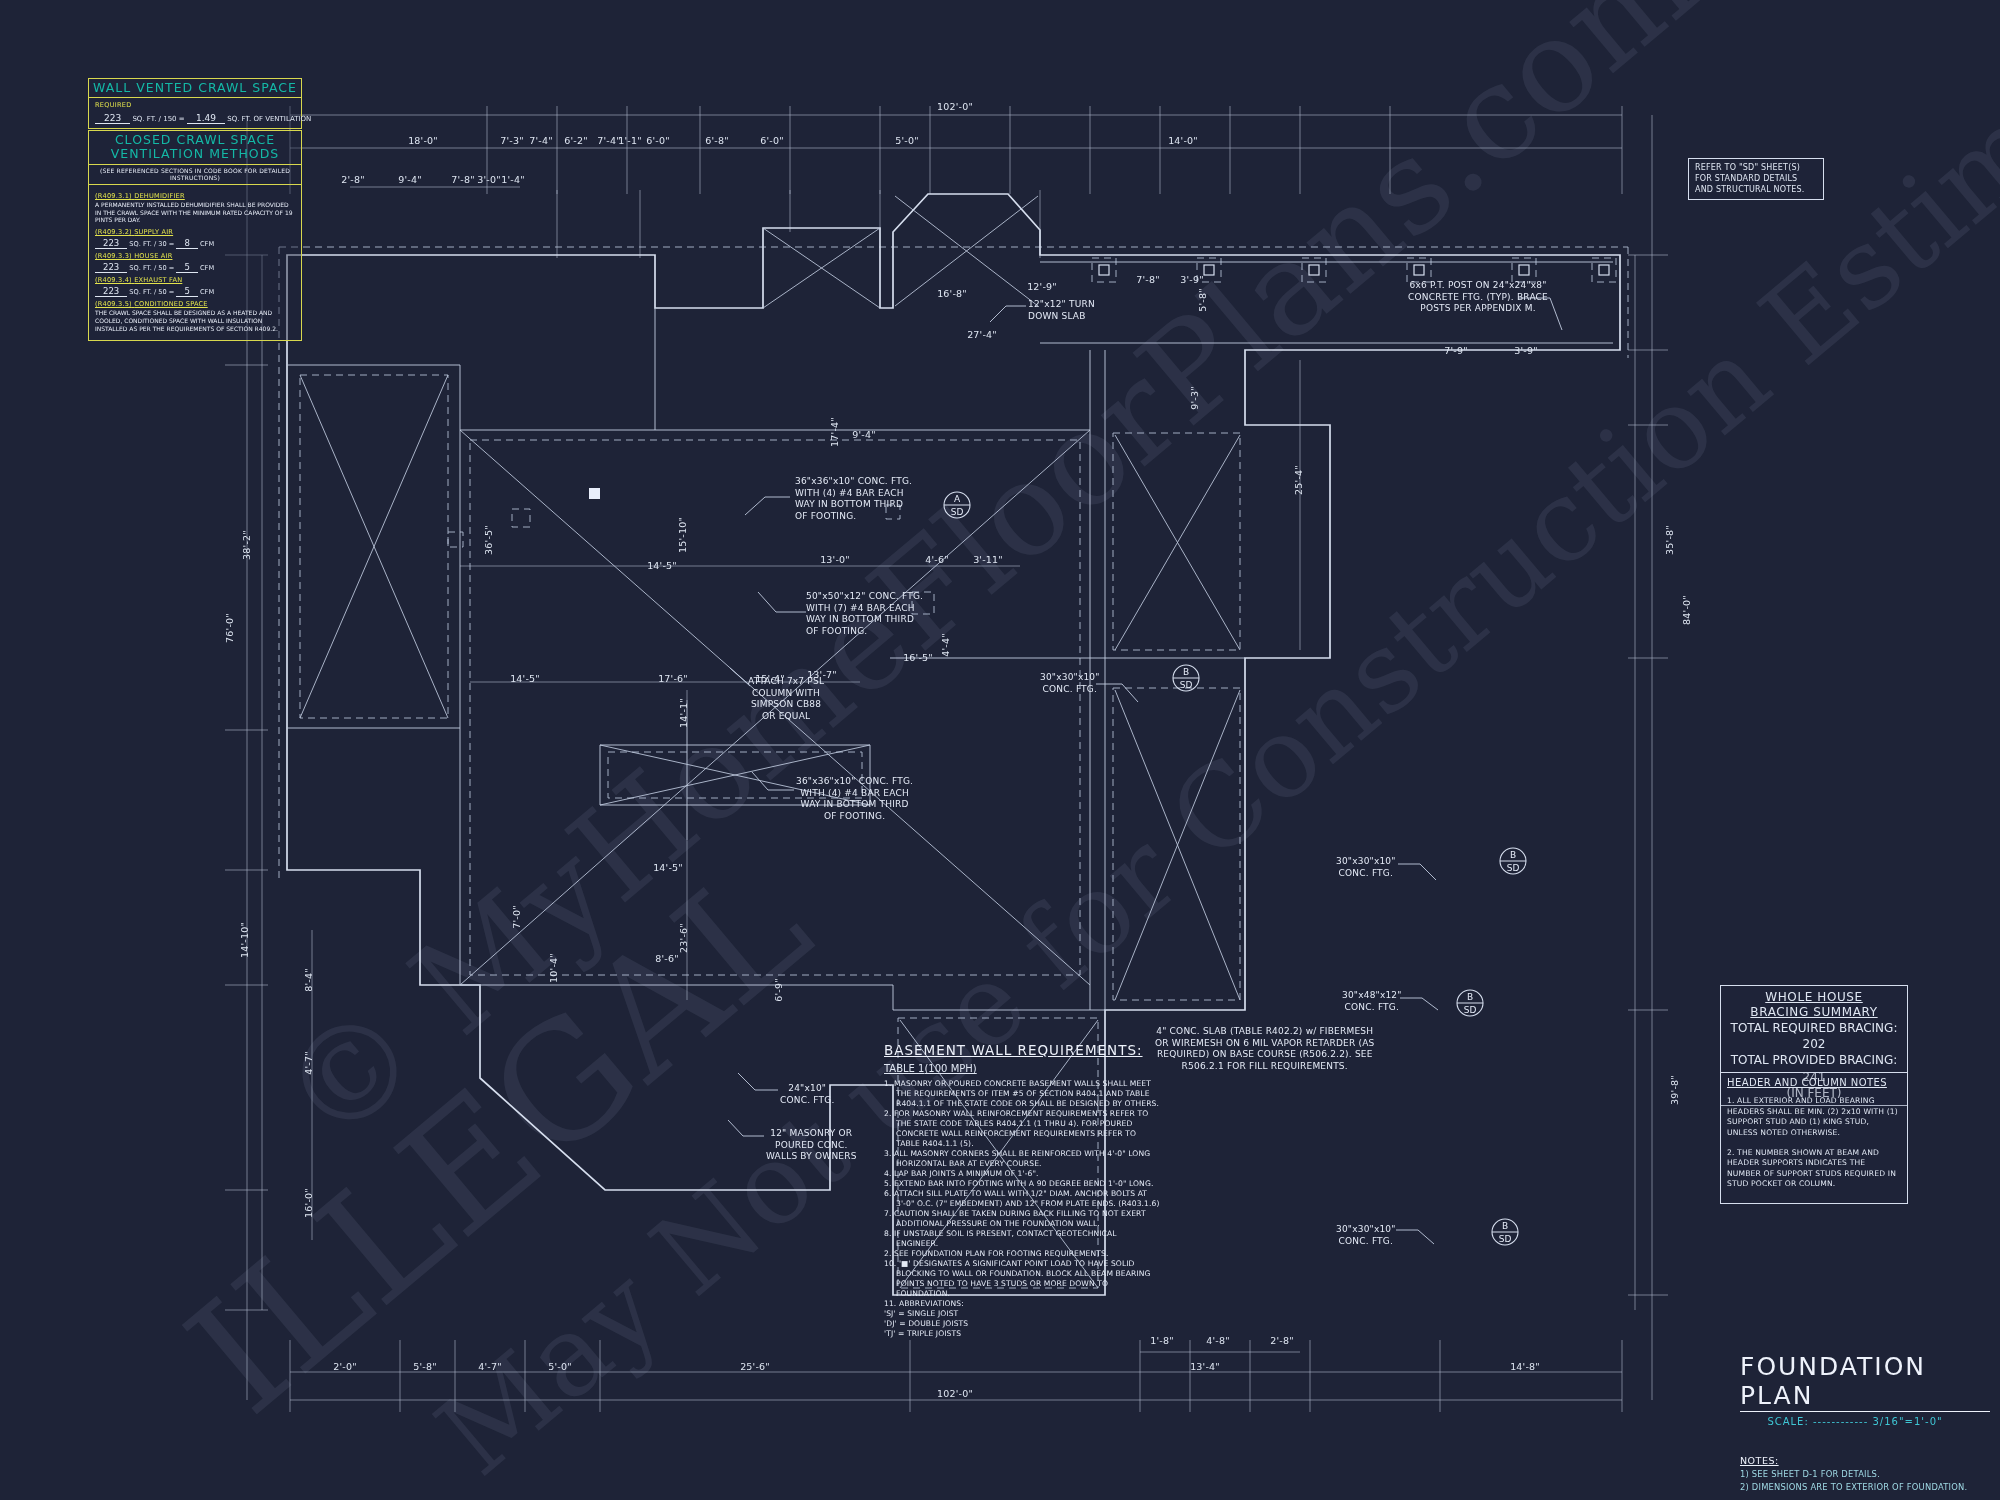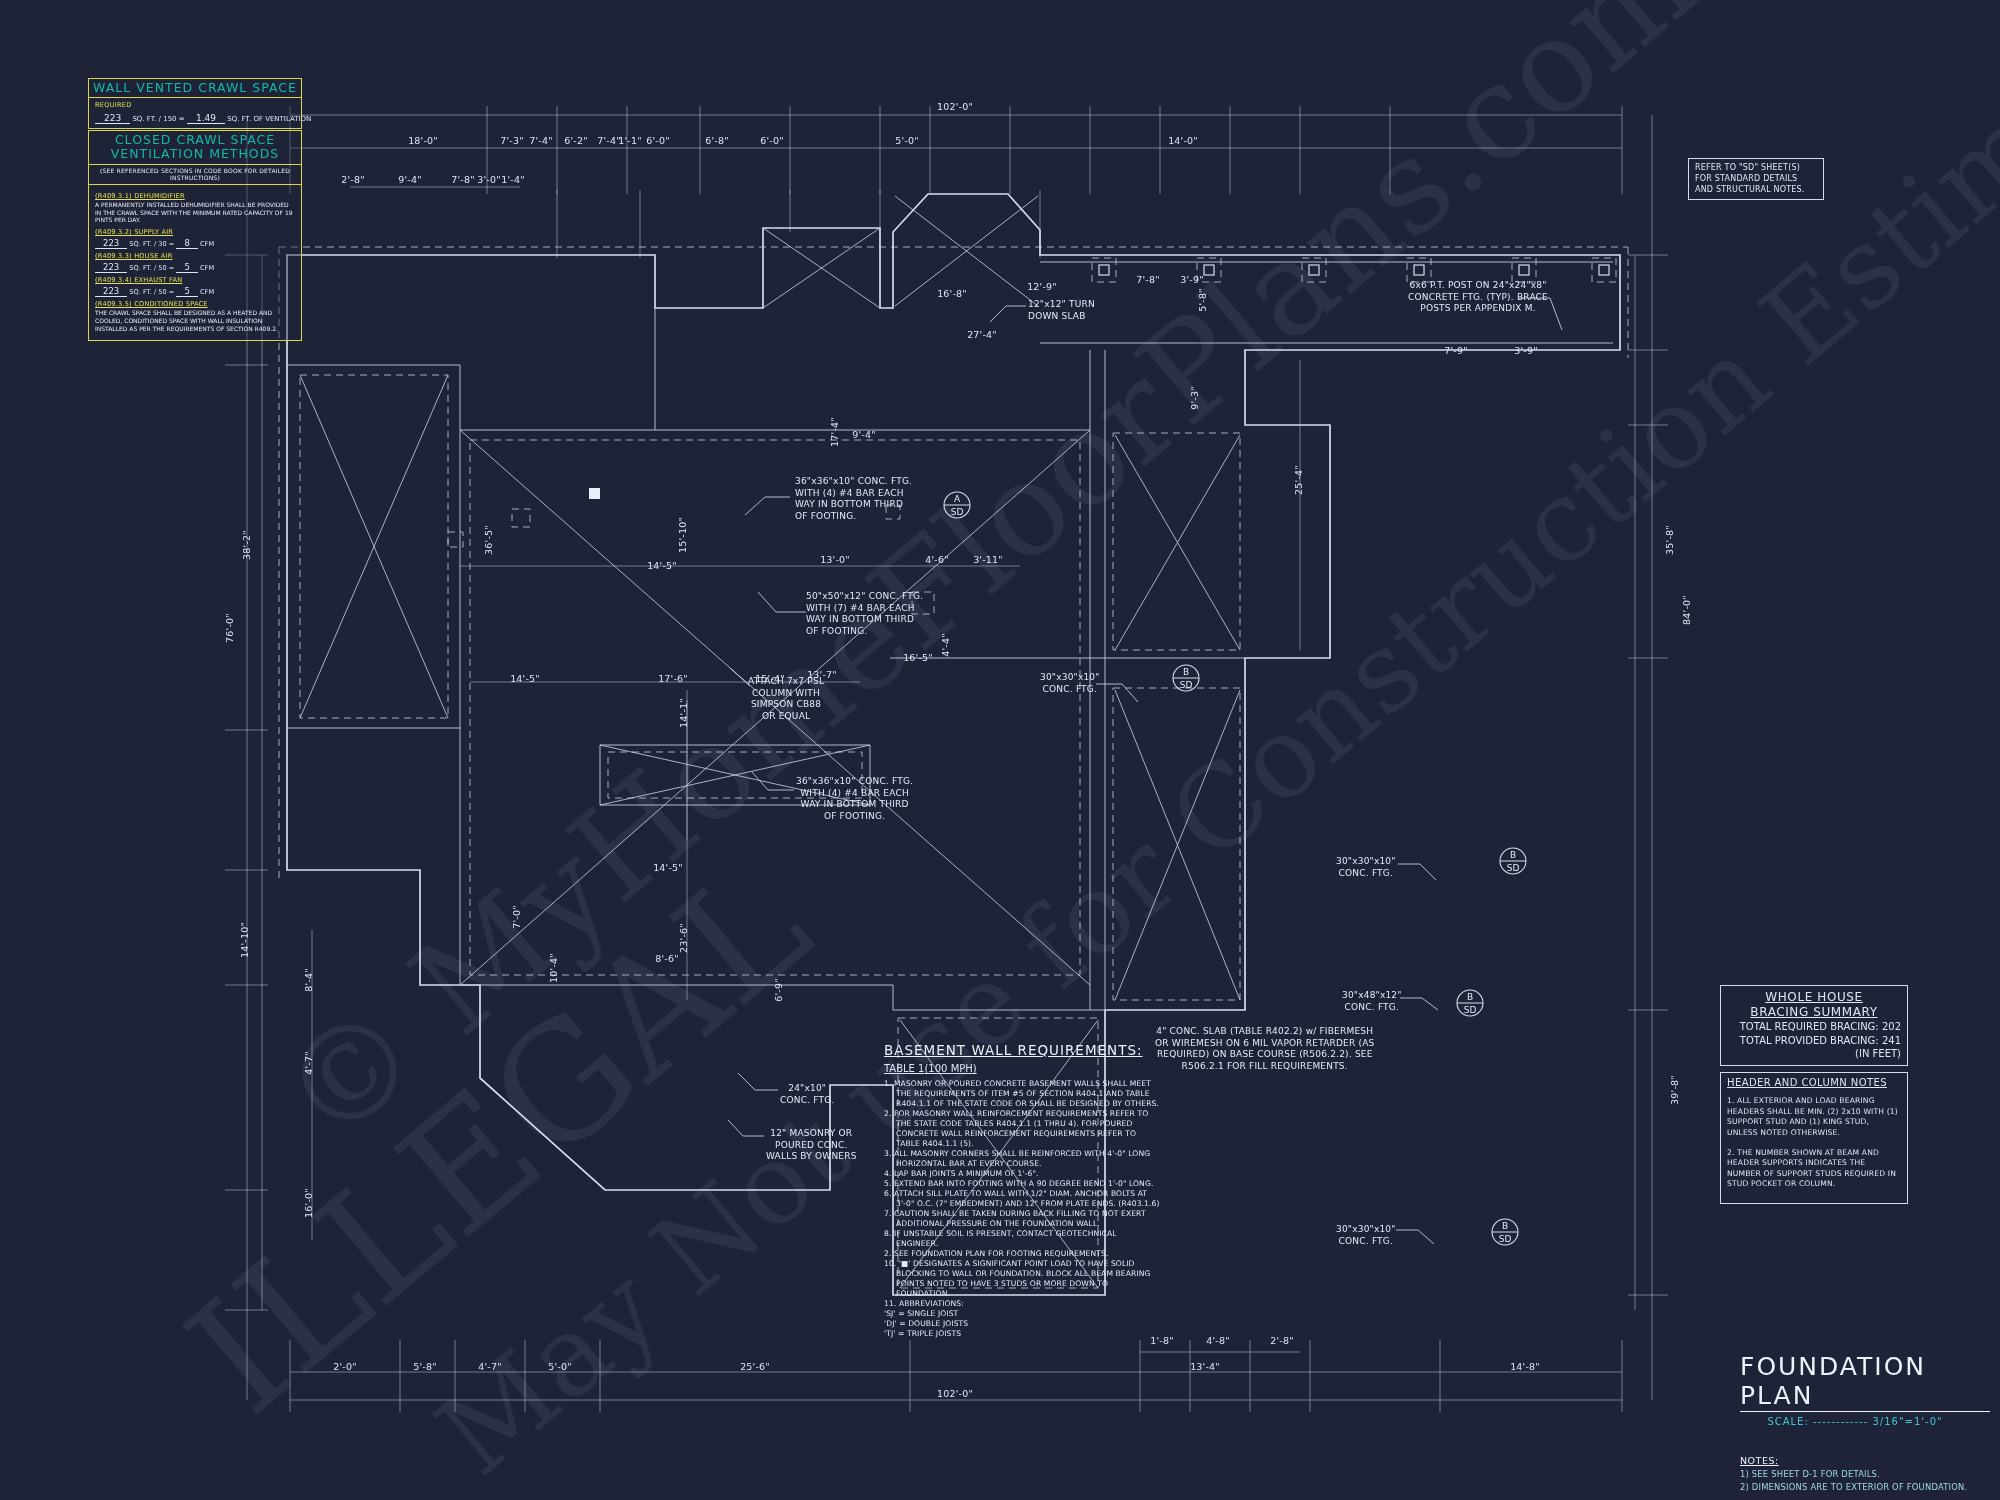--- a/index.html
+++ b/index.html
@@ -33,21 +33,21 @@
   .sect .head{color:#e3e34c;font-size:6.6px;letter-spacing:.2px;text-decoration:underline;}
   .sect .body{font-size:6px;line-height:1.3;color:#e8edf8;margin-top:1px;}
   .sect .body:empty{display:none;}
   .sect .fx{font-size:6.6px;margin-top:2px;white-space:nowrap;}
   .sect .fx span:empty{display:none;}
   .sect .fx .u{border-bottom:1px solid #dfe6f2;padding:0 8px;font-size:8.5px;}
   
   .wbox{position:absolute;border:1.3px solid #d6deee;padding:4px 6px;background:rgba(30,36,58,.25);}
   .sdnote{font-size:8px;line-height:1.35;letter-spacing:.2px;}
   .bttl{font-size:12px;text-align:center;letter-spacing:.6px;text-decoration:underline;line-height:1.25;}
-  .bline{font-size:10px;text-align:right;line-height:1.35;}
+  .bline{font-size:12px;text-align:center;line-height:1.35;}
   .hcttl{font-size:10px;letter-spacing:.4px;text-decoration:underline;margin-bottom:8px;}
   .hcpar{font-size:7.6px;line-height:1.4;margin-bottom:9px;letter-spacing:.15px;}
   
   #plan-title{position:absolute;left:1740px;top:1352px;width:250px;}
   #plan-title .big{font-size:25px;letter-spacing:2px;color:#eef2fb;border-bottom:1.6px solid #eef2fb;
     display:inline-block;padding-bottom:1px;}
   #plan-title .scale{color:#3fc6d4;font-size:10px;margin-top:4px;letter-spacing:1px;text-align:center;width:230px;}
   #plan-title .ntttl{font-size:9.5px;color:#eef2fb;text-decoration:underline;margin-top:28px;letter-spacing:.5px;}
   #plan-title .ntitem{font-size:8.4px;color:#9fd9e4;margin-top:3px;letter-spacing:.2px;}
   

